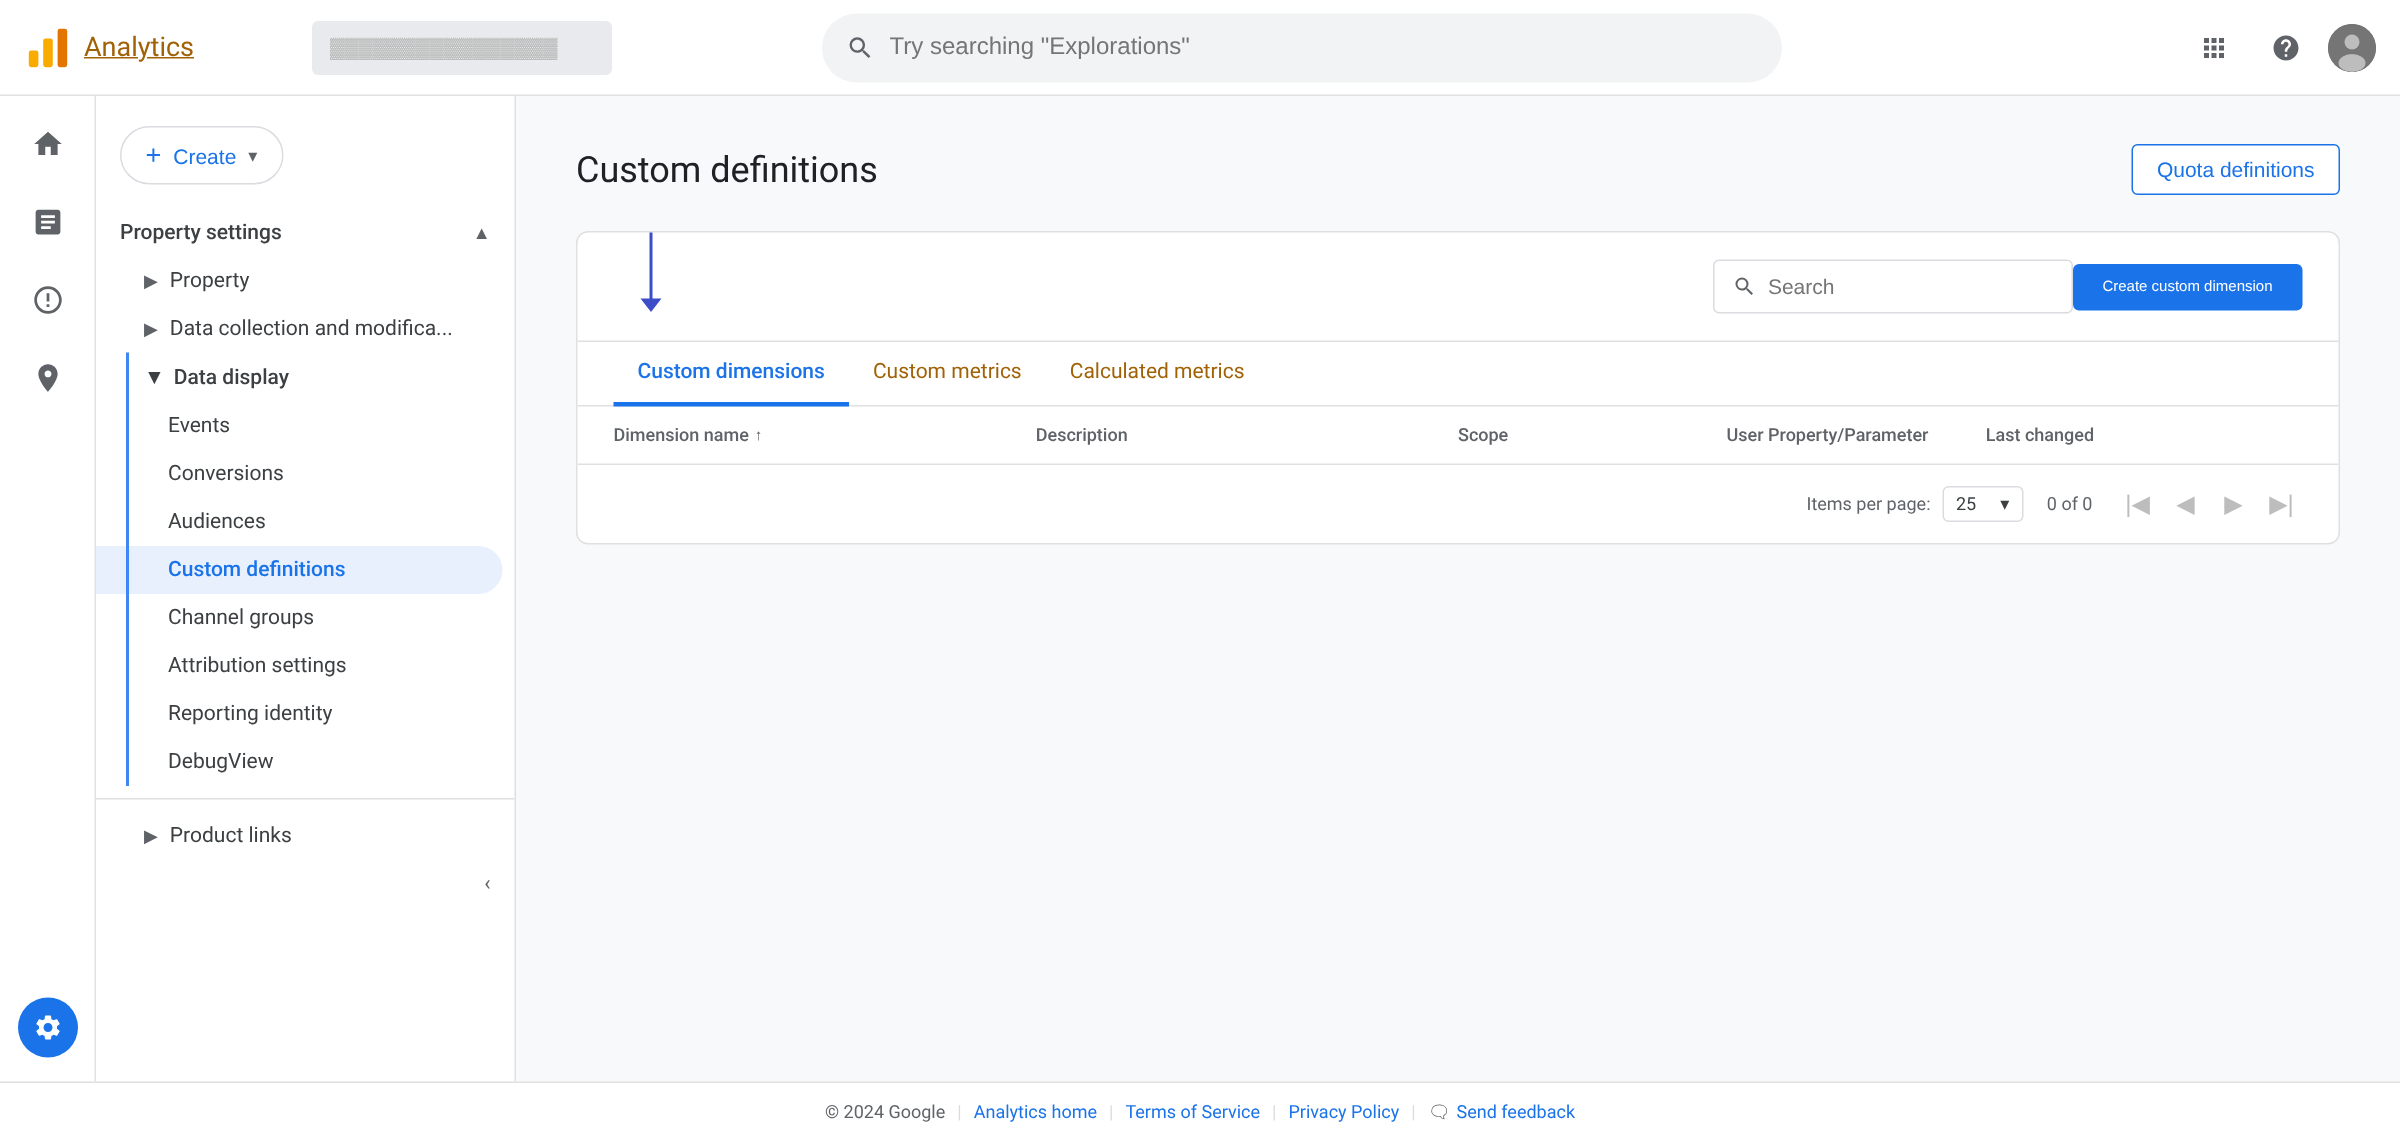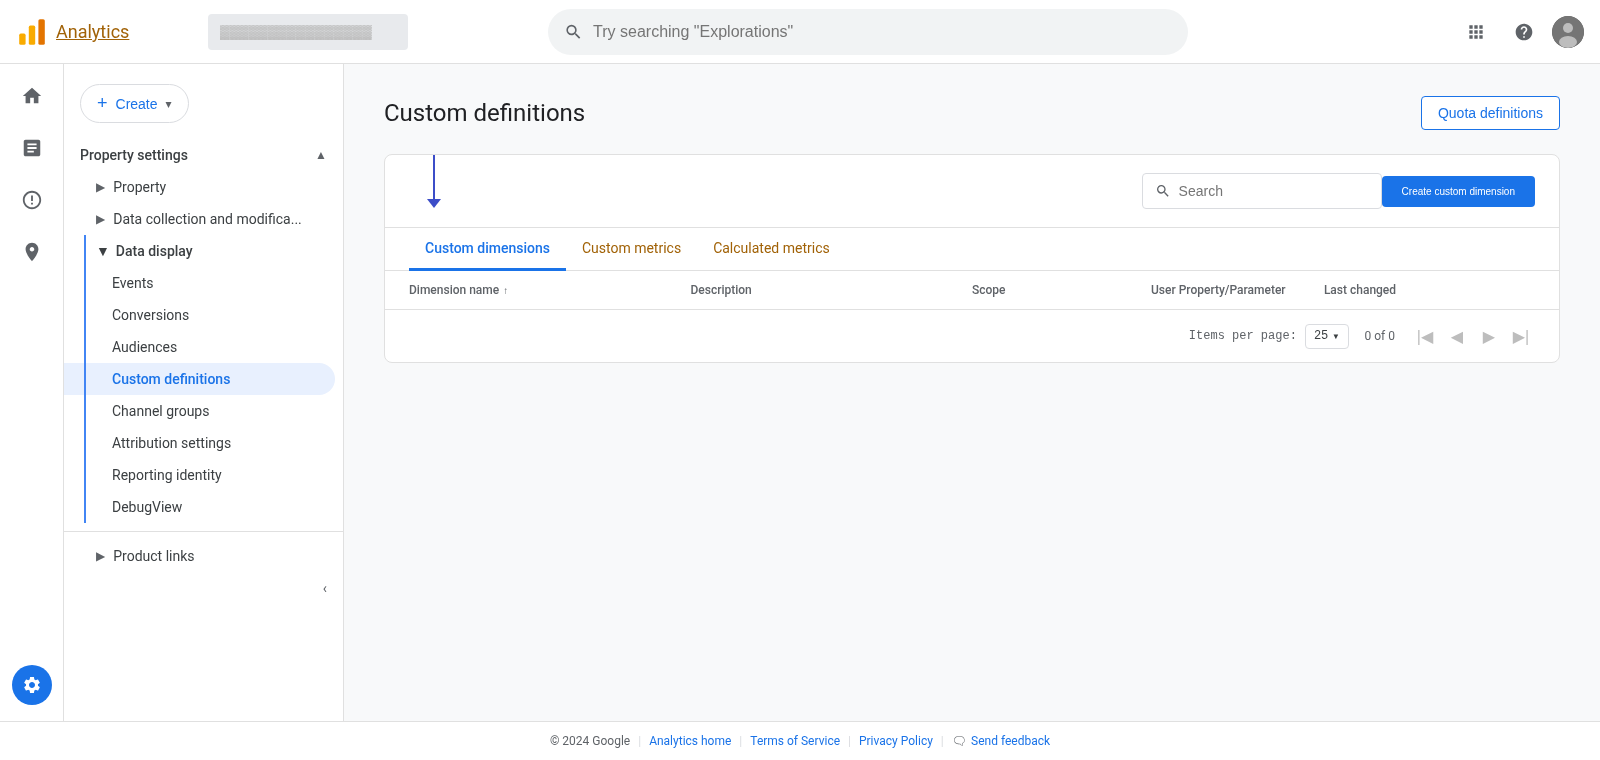--- a/index.html
+++ b/index.html
@@ -128,25 +128,25 @@
       padding: 12px 24px; border-bottom: 1px solid #e0e0e0;
       color: #5f6368; font-size: 12px; font-weight: 500;
     }
     .col-sort { display: flex; align-items: center; gap: 4px; cursor: pointer; }
     .sort-arrow { font-size: 10px; }
 
     .table-footer {
       display: flex; align-items: center; justify-content: flex-end;
       padding: 12px 24px; gap: 16px; color: #5f6368; font-size: 12px;
     }
-    .items-per-page { display: flex; align-items: center; gap: 8px; font-family: Liberation Mono, monospace; }
+    .items-per-page { display: flex; align-items: center; gap: 8px; }
     .per-page-select {
       border: 1px solid #dadce0; border-radius: 4px; padding: 4px 8px;
       font-size: 12px; color: #3c4043; cursor: pointer; background: #fff;
-      display: flex; align-items: center; gap: 4px;
+      display: flex; align-items: center; gap: 16px;
     }
     .pagination { display: flex; align-items: center; gap: 4px; }
     .page-btn { width: 28px; height: 28px; border: none; background: transparent; cursor: pointer; color: #5f6368; font-size: 16px; border-radius: 2px; }
     .page-btn.disabled { color: #bdbdbd; cursor: default; }
 
     
     .footer {
       background: #fff; border-top: 1px solid #e0e0e0;
       display: flex; align-items: center; justify-content: center;
       padding: 12px; font-size: 12px; color: #5f6368; gap: 4px; flex-shrink: 0;

